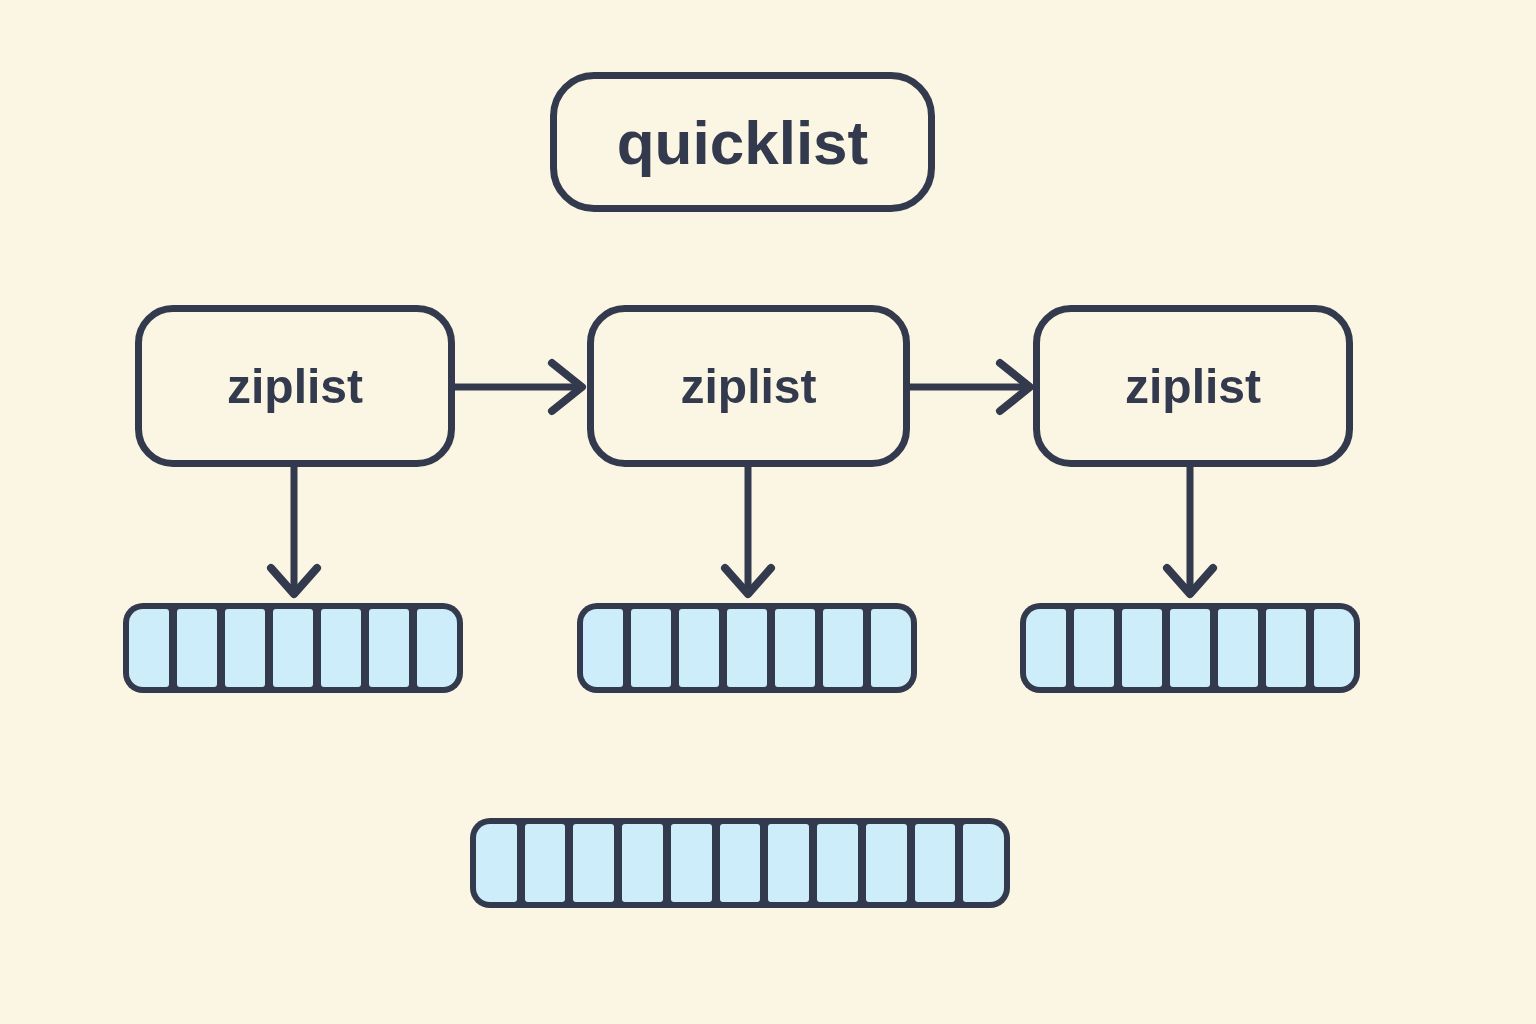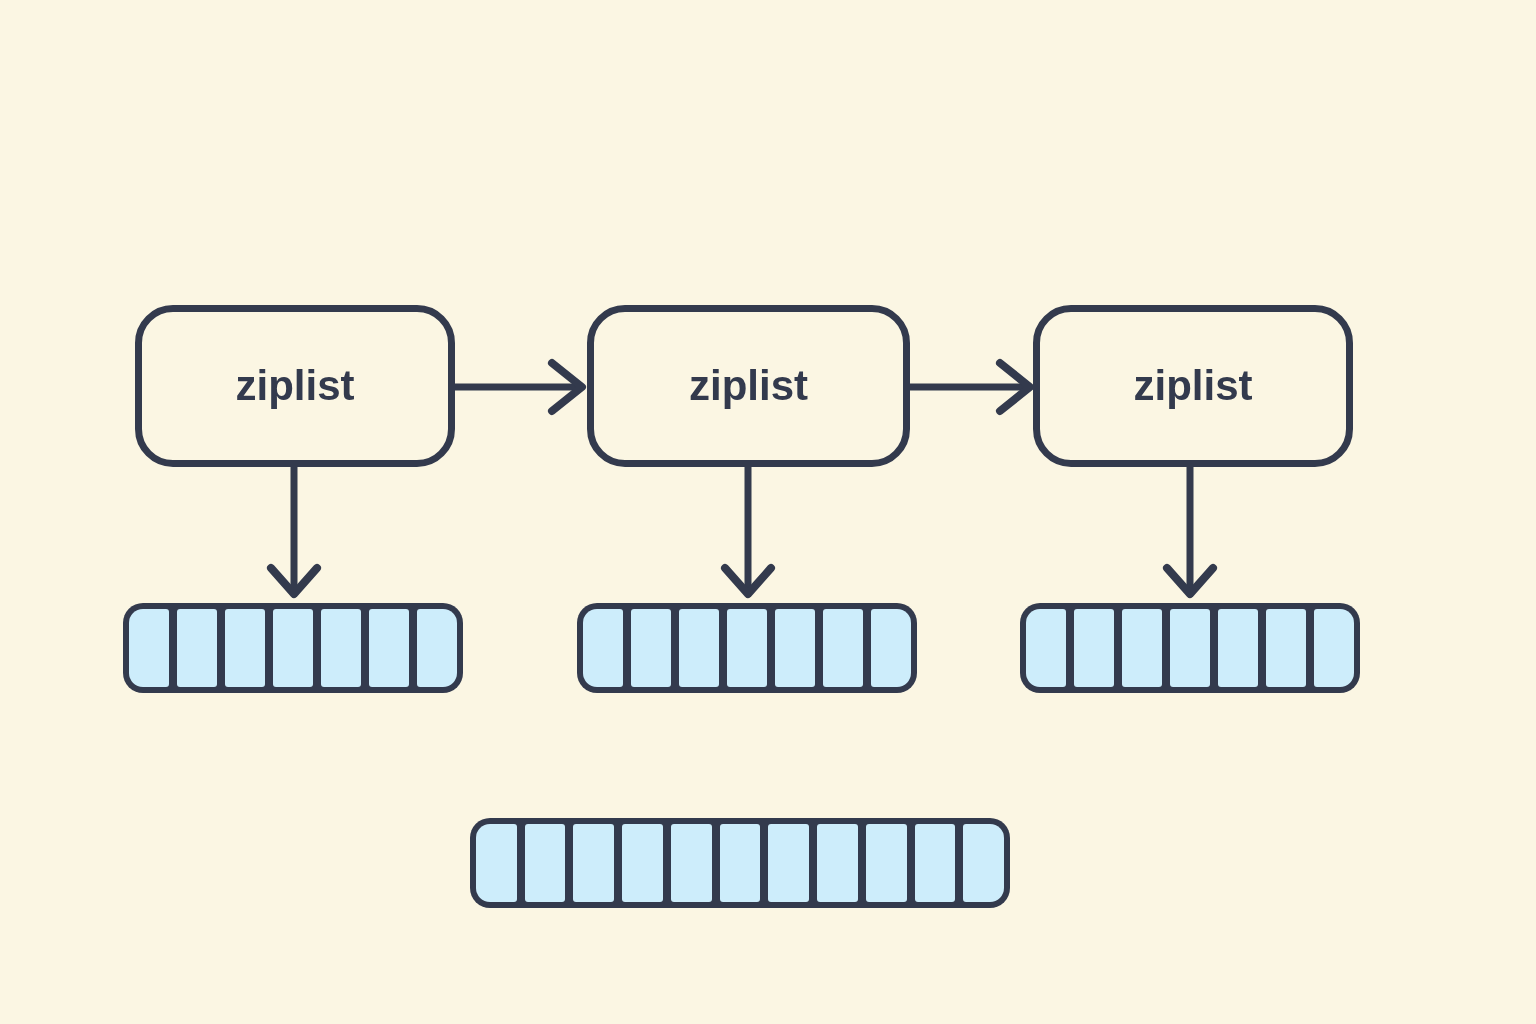--- a/index.html
+++ b/index.html
@@ -32,21 +32,21 @@
     font-weight:700;
   }
   .node-quicklist{
     left:550px; top:72px; width:385px; height:140px;
     border-radius:44px;
     font-size:62px;
   }
   .node-ziplist{
     top:305px; height:162px;
     border-radius:38px;
-    font-size:42px;
+    font-size:48px;
   }
   .node-ziplist.z1{left:135px; width:320px;}
   .node-ziplist.z2{left:587px; width:323px;}
   .node-ziplist.z3{left:1033px; width:320px;}
 
   .arrow-layer{
     position:absolute;
     left:0; top:0; width:1536px; height:1024px;
     pointer-events:none;
   }
@@ -110,20 +110,23 @@
       <line x1="748" y1="467" x2="748" y2="590" stroke-width="7" stroke-linecap="round"></line>
       <polyline points="725,568 748,594 771,568" stroke-width="8" stroke-linecap="round" stroke-linejoin="round" fill="none"></polyline>
     </g>
 
     <g>
       <line x1="1190" y1="467" x2="1190" y2="590" stroke-width="7" stroke-linecap="round"></line>
       <polyline points="1167,568 1190,594 1213,568" stroke-width="8" stroke-linecap="round" stroke-linejoin="round" fill="none"></polyline>
     </g>
   </svg>
 
+  <div class="node node-quicklist">
+    <span>quicklist</span>
+  </div>
 
   <div class="node node-ziplist z1">
     <span>ziplist</span>
   </div>
   <div class="node node-ziplist z2">
     <span>ziplist</span>
   </div>
   <div class="node node-ziplist z3">
     <span>ziplist</span>
   </div>

